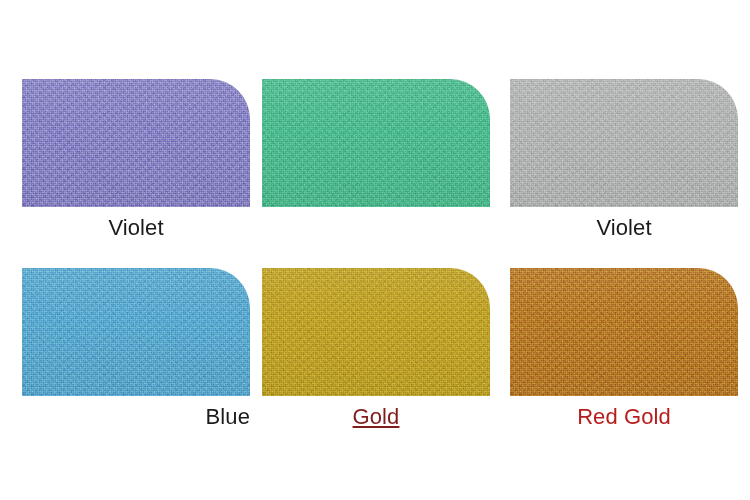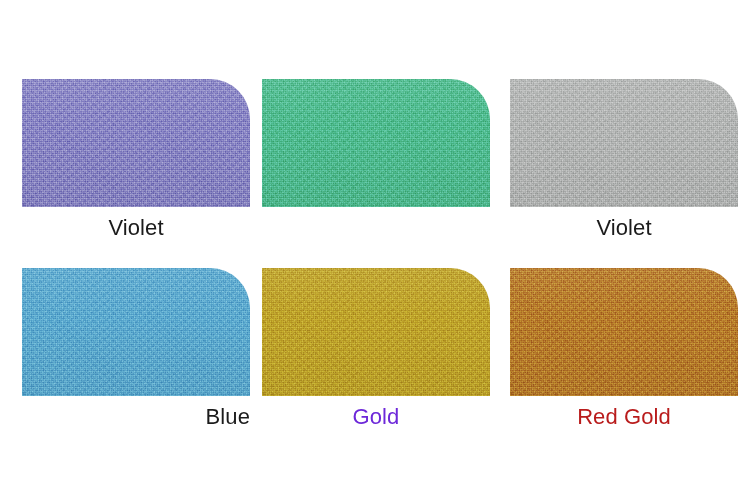--- a/index.html
+++ b/index.html
@@ -177,21 +177,21 @@
       </div>
       <div class="swatch-label" style="color: rgb(27, 27, 27); text-align: right;">Blue</div>
     </div>
 
     <div class="swatch-cell col-1 row-1">
       <div class="swatch-chip" style="background-color: rgb(192, 164, 42);">
         <div class="sheen"></div>
         <div class="grain"></div>
         <div class="grain2"></div>
       </div>
-      <div class="swatch-label" style="color: #6d28d9;">Gold</div>
+      <div class="swatch-label" style="color: #7f1d1d; text-decoration: underline;">Gold</div>
     </div>
 
     <div class="swatch-cell col-2 row-1">
       <div class="swatch-chip" style="background-color: rgb(185, 124, 42);">
         <div class="sheen"></div>
         <div class="grain"></div>
         <div class="grain2"></div>
       </div>
       <div class="swatch-label" style="color: #b91c1c;">Red Gold</div>
     </div>

